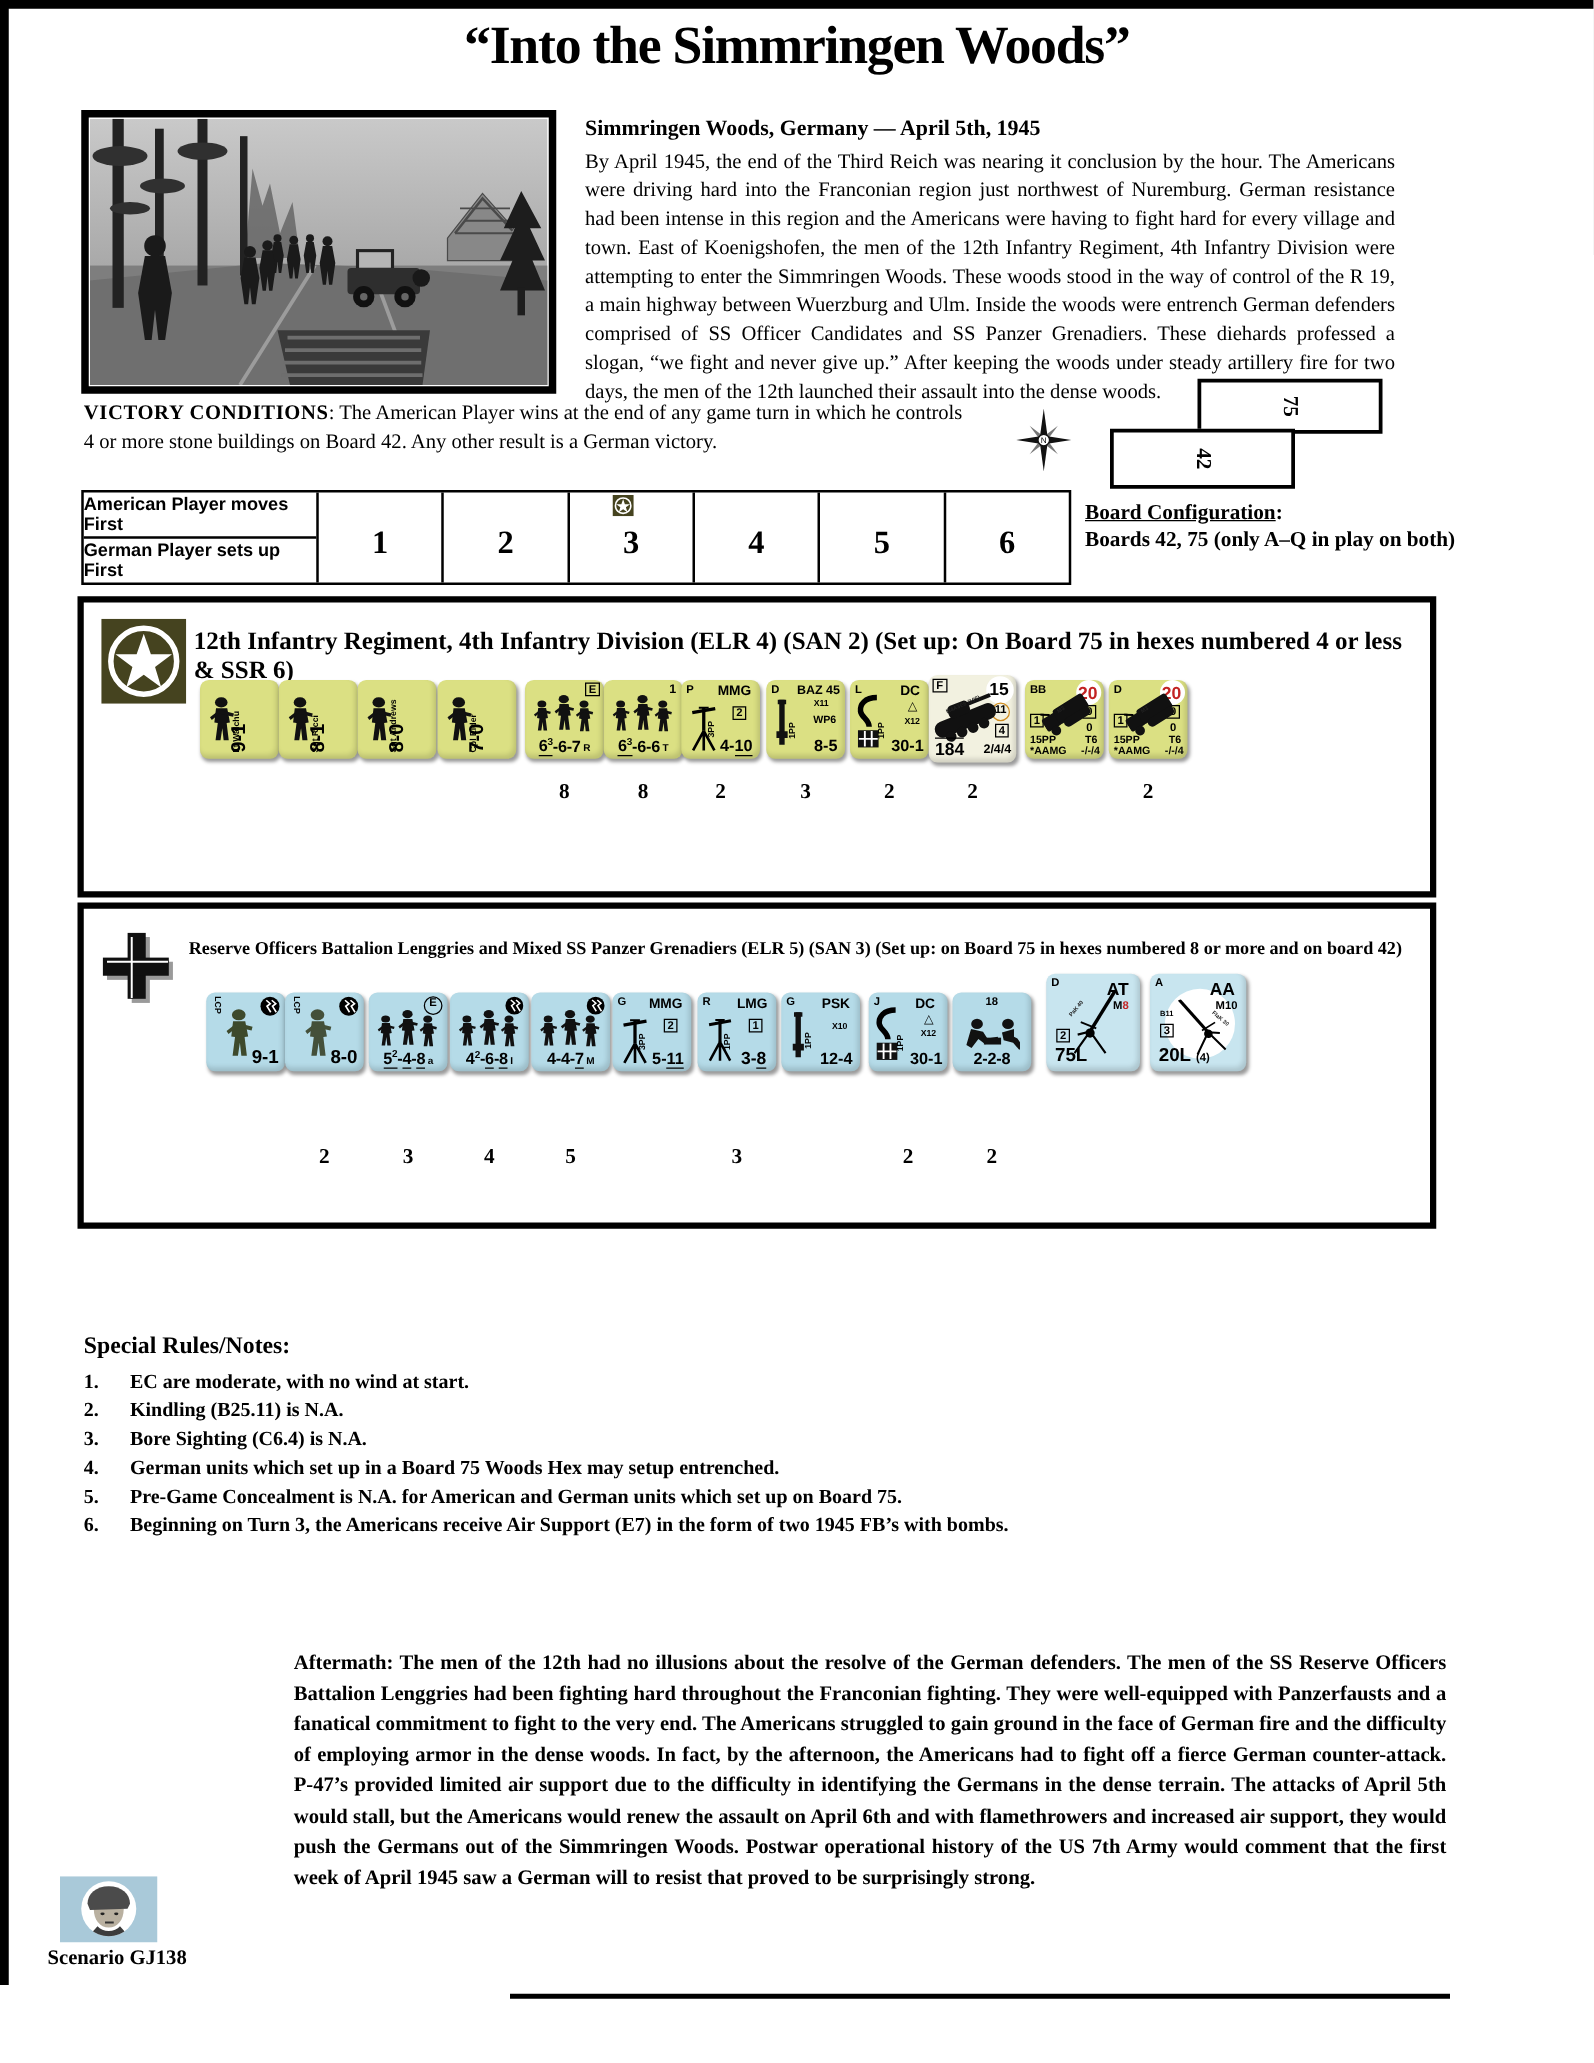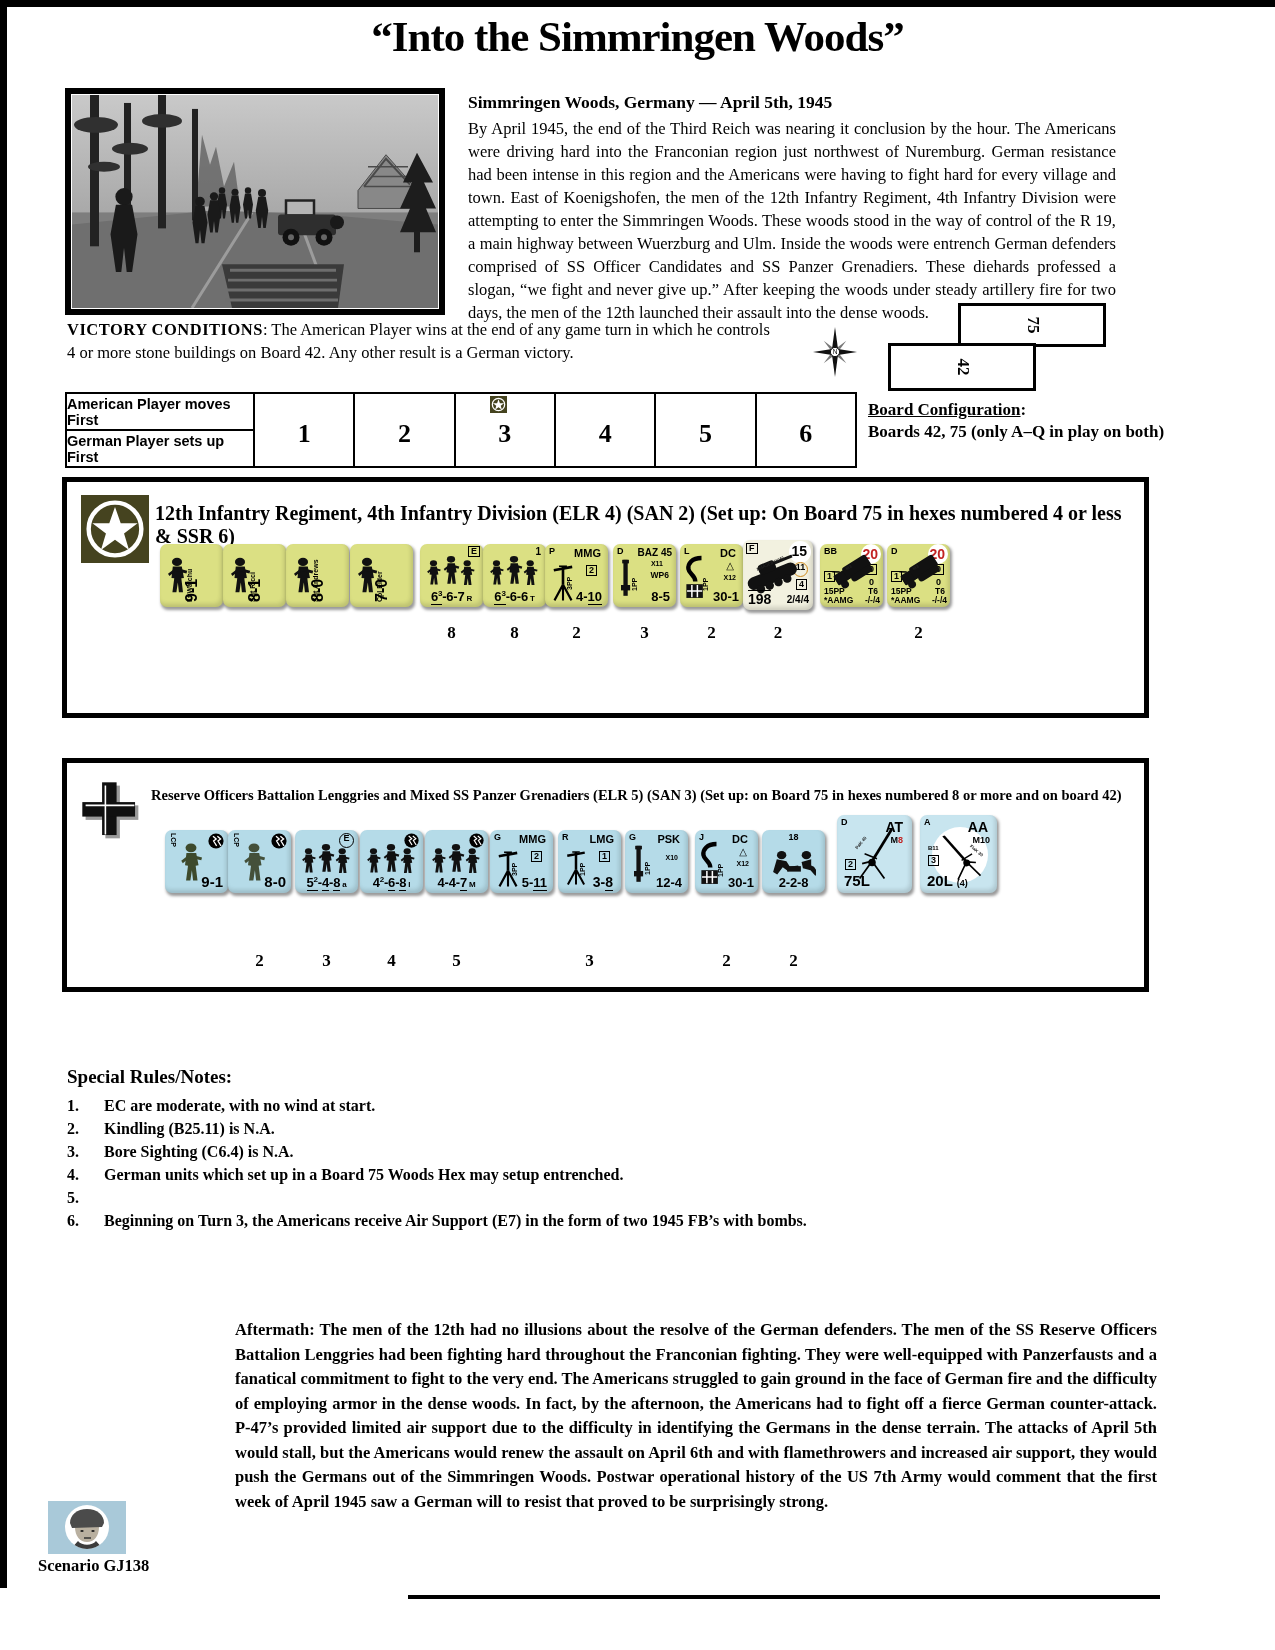--- a/index.html
+++ b/index.html
@@ -35,21 +35,21 @@
   .tt-lrow{flex:1;display:flex;align-items:center;justify-content:center;
            font-family:"Liberation Sans",sans-serif;font-weight:bold;font-size:14.5px;}
   .tt-lrow.first{border-bottom:2px solid #000;}
   .tt-cell{flex:1;border-right:2px solid #000;position:relative;text-align:center;
            font-weight:bold;font-size:26px;padding-top:25px;box-sizing:border-box;}
   .tt-cell:last-child{border-right:none;}
   .tt-star{position:absolute;left:34px;top:2px;}
   
   .ob{position:absolute;left:62px;width:1087px;border:5px solid #000;background:#fff;box-sizing:border-box;}
   #ob-us{top:477px;height:241px;}
-  #ob-ge{top:758px;height:234px;}
+  #ob-ge{top:722px;height:261px;}
   .ob-head{position:absolute;font-weight:bold;}
   #ob-us .ob-head{left:88px;top:20px;width:985px;font-size:20px;}
   #ob-ge .ob-head{left:84px;top:24px;width:995px;font-size:14.5px;}
   .ob-icon{position:absolute;left:14px;top:13px;}
   
   .ctr{position:absolute;width:63px;height:63px;border-radius:7px;
        font-family:"Liberation Sans",sans-serif;
        box-shadow:1.5px 2.5px 3px rgba(0,0,0,.4), inset -2px -3px 4px rgba(0,0,0,.14);}
   .us{background:#dbe083;}
   .ge{background:#b5dbe8;}
@@ -397,21 +397,21 @@
     <div class="ctr us tankc" style="left:676px;top:58px">
       <span class="bx" style="position:absolute;top:3px;left:3px">F</span>
       <div class="wc" style="top:1px;right:2px;width:22px;height:22px"></div>
       <div class="val" style="top:4px;right:6px;font-size:14px">15</div>
       <div class="circ" style="top:22px;right:5px">11</div>
       <span class="bx" style="position:absolute;top:39px;right:6px">4</span>
       <svg style="position:absolute;left:2px;top:16px" width="52" height="34" viewBox="0 0 44 27" fill="#111" transform="rotate(-22)">
           <use href="#tankart"></use>
         </svg>
       <div class="tiny" style="left:13px;top:22px;transform:rotate(-24deg)">M4A3E8 (105)</div>
-      <div class="val" style="bottom:4px;left:5px;font-size:14px"><span class="ov">198</span></div>
+      <div class="val" style="bottom:4px;left:5px;font-size:14px"><span class="ov">184</span></div>
       <div class="val" style="bottom:5px;right:4px;font-size:10px">2/4/4</div>
       <div class="qty" style="top:84px">2</div>
     </div>
 
     <div class="ctr us" style="left:753px;top:62px">
       <span class="cn">BB</span>
       <div class="wc" style="top:0;right:2px;width:20px;height:20px"></div>
       <div class="val red" style="top:3px;right:5px;font-size:14px">20</div>
       <span class="bx" style="position:absolute;top:20px;right:6px">0</span>
       <div class="val" style="top:34px;right:9px;font-size:9px">0</div>
@@ -605,20 +605,21 @@
     <div class="sr-row">
         <span class="sr-n">3.</span>
         <span>Bore Sighting (C6.4) is N.A.</span>
       </div>
     <div class="sr-row">
         <span class="sr-n">4.</span>
         <span>German units which set up in a Board 75 Woods Hex may setup entrenched.</span>
       </div>
     <div class="sr-row">
         <span class="sr-n">5.</span>
+        <span>Pre-Game Concealment is N.A. for American and German units which set up on Board 75.</span>
       </div>
     <div class="sr-row">
         <span class="sr-n">6.</span>
         <span>Beginning on Turn 3, the Americans receive Air Support (E7) in the form of two 1945 FB’s with bombs.</span>
       </div>
   </div>
 
   <div id="aftermath"><b>Aftermath:</b><span>  The men of the 12th had no illusions about the resolve of the German defenders. The men of the SS Reserve Officers Battalion Lenggries had been fighting hard throughout the Franconian fighting. They were well-equipped with Panzerfausts and a fanatical commitment to fight to the very end. The Americans struggled to gain ground in the face of German fire and the difficulty of employing armor in the dense woods. In fact, by the afternoon, the Americans had to fight off a fierce German counter-attack. P-47’s provided limited air support due to the difficulty in identifying the Germans in the dense terrain. The attacks of April 5th would stall, but the Americans would renew the assault on April 6th and with flamethrowers and increased air support, they would push the Germans out of the Simmringen Woods. Postwar operational history of the US 7th Army would comment that the first week of April 1945 saw a German will to resist that proved to be surprisingly strong.</span></div>
 
   <svg id="logo" width="78" height="53" viewBox="0 0 78 53">

